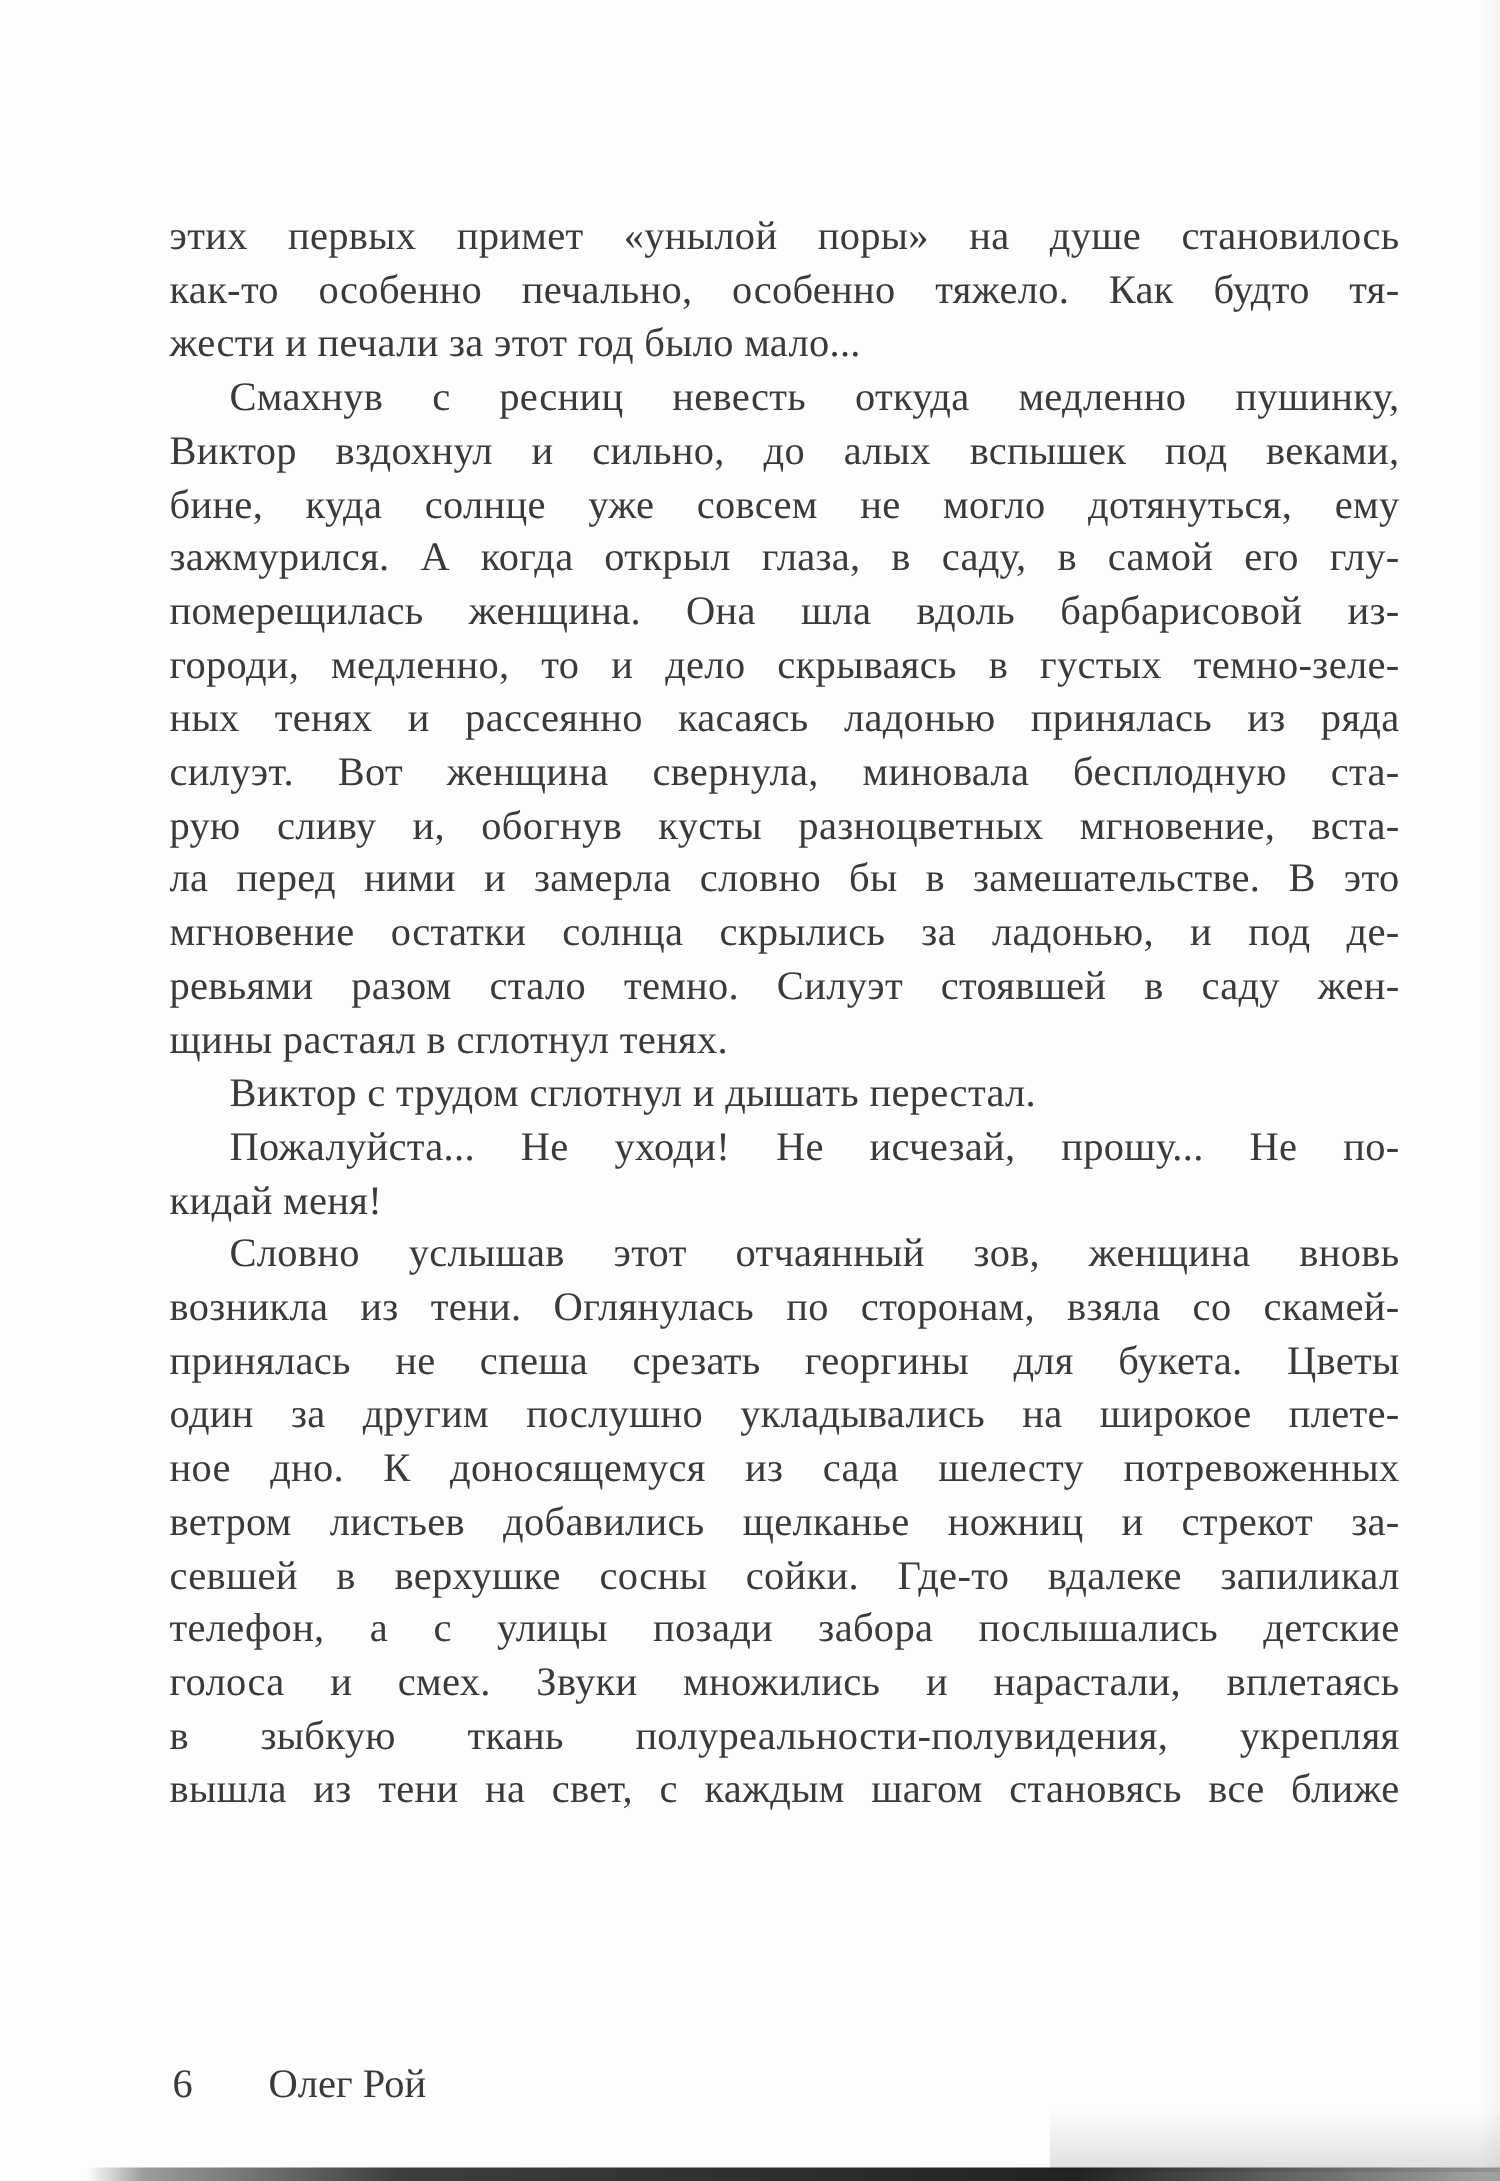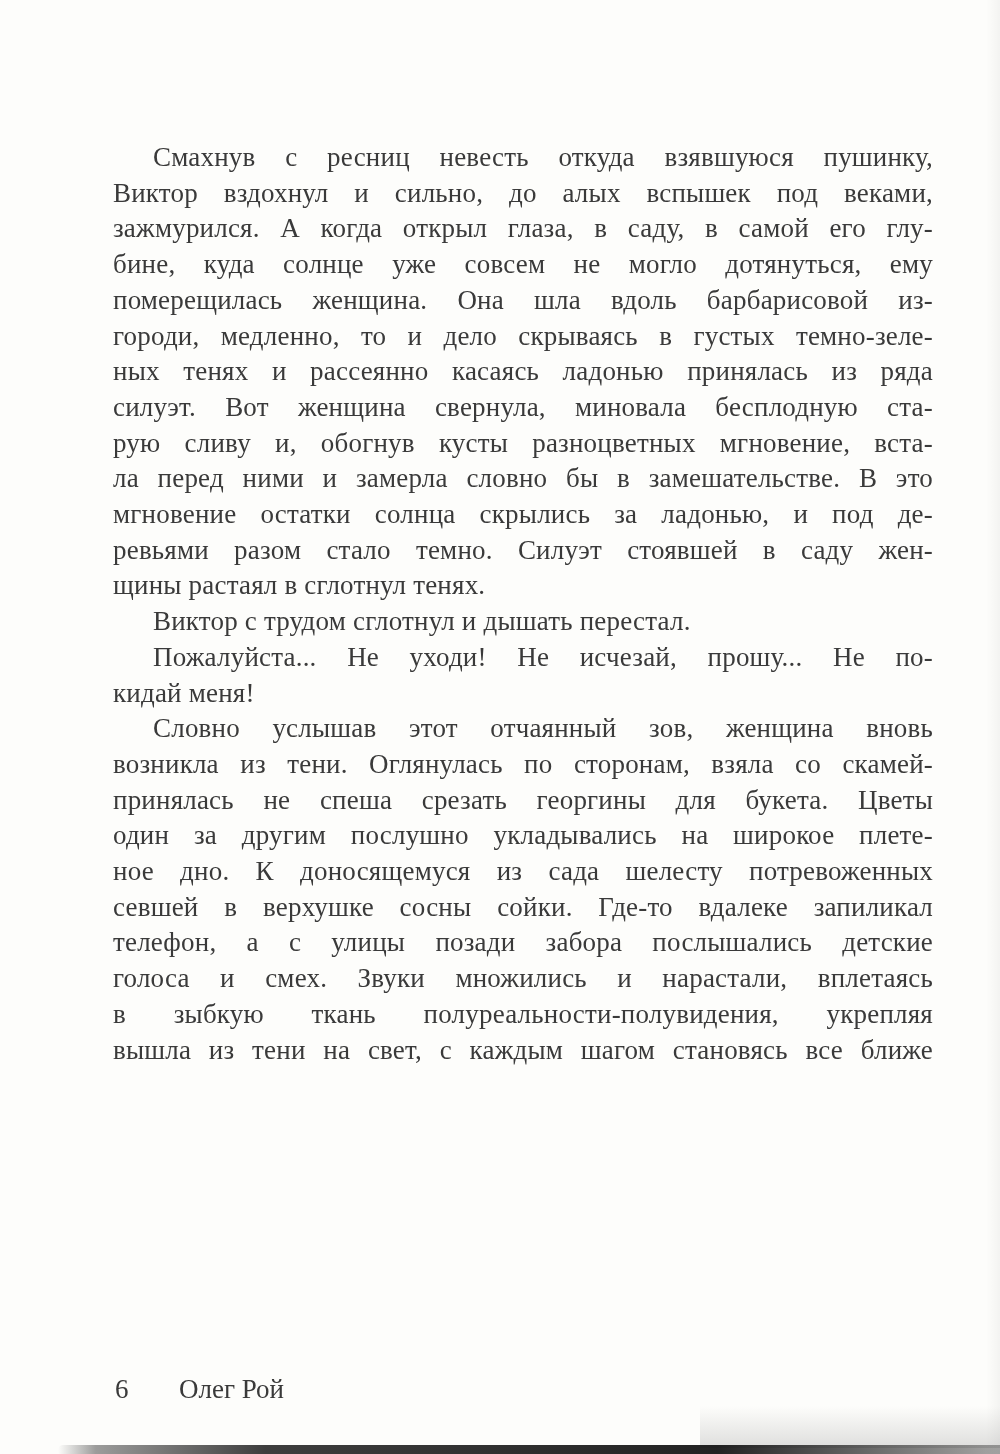--- a/index.html
+++ b/index.html
@@ -85,24 +85,29 @@
       rgba(60,60,60,0.45) 100%);
   }
 </style>
 </head>
 <body>
 
 <div class="page" style="background: rgb(253, 253, 251);">
 
   <div class="text-block" style="color: rgb(58, 58, 58);">
       <div class="para">
-        <div class="line indent">Смахнув с ресниц невесть откуда взявшуюся пушинку,</div>
+        <div class="line">этих первых примет «унылой поры» на душе становилось</div>
+        <div class="line">как-то особенно печально, особенно тяжело. Как будто тя-</div>
+        <div class="line last">жести и печали за этот год было мало...</div>
+      </div>
+      <div class="para">
+        <div class="line indent">Смахнув с ресниц невесть откуда медленно пушинку,</div>
         <div class="line">Виктор вздохнул и сильно, до алых вспышек под веками,</div>
+        <div class="line">бине, куда солнце уже совсем не могло дотянуться, ему</div>
         <div class="line">зажмурился. А когда открыл глаза, в саду, в самой его глу-</div>
-        <div class="line">бине, куда солнце уже совсем не могло дотянуться, ему</div>
         <div class="line">померещилась женщина. Она шла вдоль барбарисовой из-</div>
         <div class="line">городи, медленно, то и дело скрываясь в густых темно-зеле-</div>
         <div class="line">ных тенях и рассеянно касаясь ладонью принялась из ряда</div>
         <div class="line">силуэт. Вот женщина свернула, миновала бесплодную ста-</div>
         <div class="line">рую сливу и, обогнув кусты разноцветных мгновение, вста-</div>
         <div class="line">ла перед ними и замерла словно бы в замешательстве. В это</div>
         <div class="line">мгновение остатки солнца скрылись за ладонью, и под де-</div>
         <div class="line">ревьями разом стало темно. Силуэт стоявшей в саду жен-</div>
         <div class="line last">щины растаял в сглотнул тенях.</div>
       </div>
@@ -112,20 +117,21 @@
       <div class="para">
         <div class="line indent">Пожалуйста... Не уходи! Не исчезай, прошу... Не по-</div>
         <div class="line last">кидай меня!</div>
       </div>
       <div class="para">
         <div class="line indent">Словно услышав этот отчаянный зов, женщина вновь</div>
         <div class="line">возникла из тени. Оглянулась по сторонам, взяла со скамей-</div>
         <div class="line">принялась не спеша срезать георгины для букета. Цветы</div>
         <div class="line">один за другим послушно укладывались на широкое плете-</div>
         <div class="line">ное дно. К доносящемуся из сада шелесту потревоженных</div>
+        <div class="line">ветром листьев добавились щелканье ножниц и стрекот за-</div>
         <div class="line">севшей в верхушке сосны сойки. Где-то вдалеке запиликал</div>
         <div class="line">телефон, а с улицы позади забора послышались детские</div>
         <div class="line">голоса и смех. Звуки множились и нарастали, вплетаясь</div>
         <div class="line">в зыбкую ткань полуреальности-полувидения, укрепляя</div>
         <div class="line">вышла из тени на свет, с каждым шагом становясь все ближе</div>
       </div>
     </div>
 
   <div class="footer">
     <span class="num">6</span>

